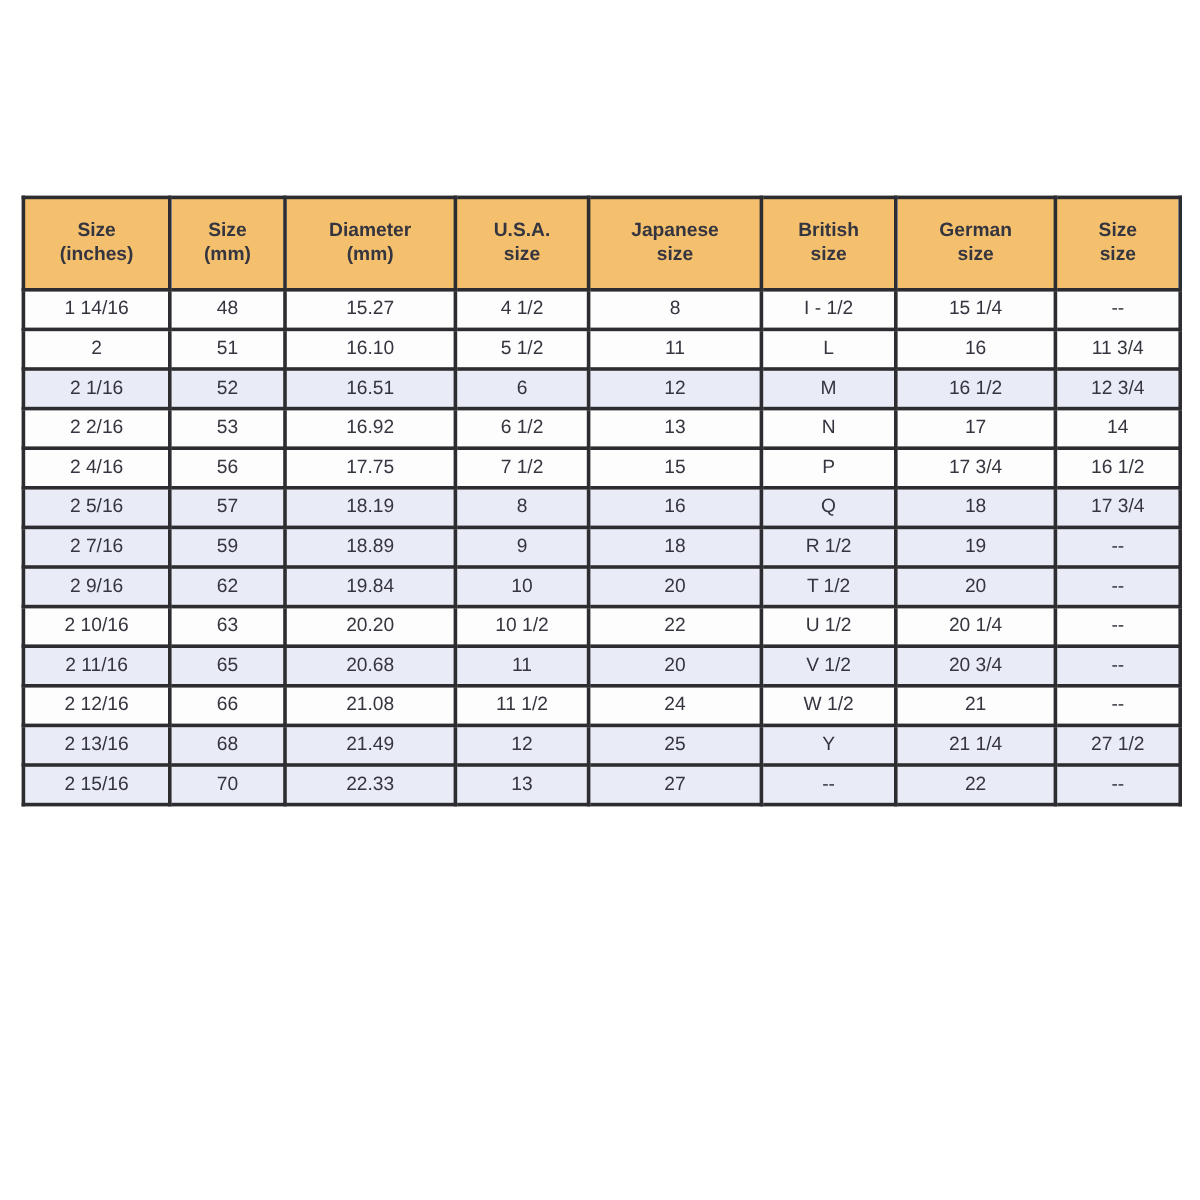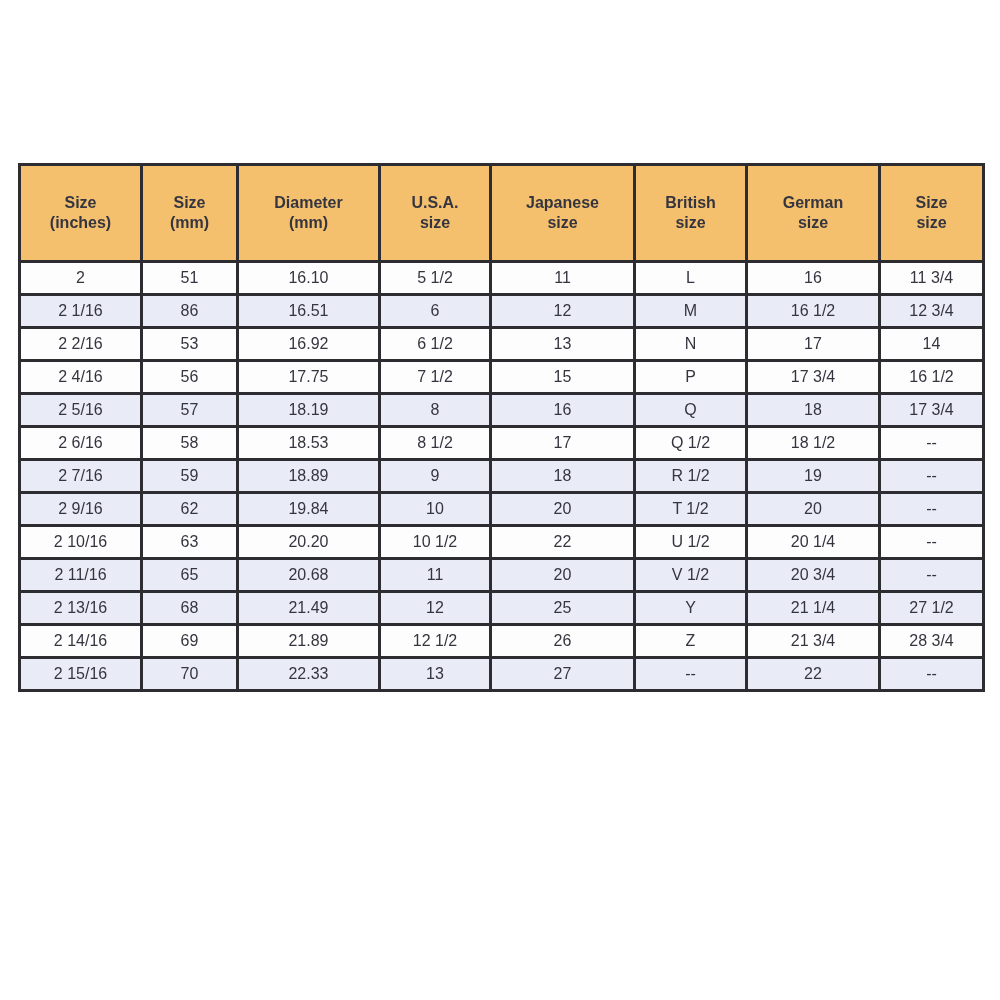--- a/index.html
+++ b/index.html
@@ -32,21 +32,21 @@
     color: #35353f;
     overflow: hidden;
     white-space: nowrap;
   }
   table.ring-table th {
     background: #f4c06e;
     font-size: 16px;
     font-weight: bold;
     line-height: 1.28;
     height: 56px;
-    padding: 19px 0;
+    padding: 9px 0;
   }
   table.ring-table td {
     font-size: 16px;
     font-weight: normal;
     height: 28px;
     padding: 1px 0;
     background: #fdfdfe;
   }
   table.ring-table tr.alt td {
     background: #e9ebf6;
@@ -74,32 +74,42 @@
           <th><span>Diameter</span><br><span>(mm)</span></th>
           <th><span>U.S.A.</span><br><span>size</span></th>
           <th><span>Japanese</span><br><span>size</span></th>
           <th><span>British</span><br><span>size</span></th>
           <th><span>German</span><br><span>size</span></th>
           <th><span>Size</span><br><span>size</span></th>
         </tr>
     </thead>
     <tbody id="table-body">
         <tr>
+          <td>1 14/16</td>
+          <td>48</td>
+          <td>15.27</td>
+          <td>4 1/2</td>
+          <td>8</td>
+          <td>I - 1/2</td>
+          <td>15 1/4</td>
+          <td>--</td>
+        </tr>
+        <tr>
           <td>2</td>
           <td>51</td>
           <td>16.10</td>
           <td>5 1/2</td>
           <td>11</td>
           <td>L</td>
           <td>16</td>
           <td>11 3/4</td>
         </tr>
         <tr class="alt">
           <td>2 1/16</td>
-          <td>86</td>
+          <td>52</td>
           <td>16.51</td>
           <td>6</td>
           <td>12</td>
           <td>M</td>
           <td>16 1/2</td>
           <td>12 3/4</td>
         </tr>
         <tr>
           <td>2 2/16</td>
           <td>53</td>
@@ -123,30 +133,20 @@
         <tr class="alt">
           <td>2 5/16</td>
           <td>57</td>
           <td>18.19</td>
           <td>8</td>
           <td>16</td>
           <td>Q</td>
           <td>18</td>
           <td>17 3/4</td>
         </tr>
-        <tr>
-          <td>2 6/16</td>
-          <td>58</td>
-          <td>18.53</td>
-          <td>8 1/2</td>
-          <td>17</td>
-          <td>Q 1/2</td>
-          <td>18 1/2</td>
-          <td>--</td>
-        </tr>
         <tr class="alt">
           <td>2 7/16</td>
           <td>59</td>
           <td>18.89</td>
           <td>9</td>
           <td>18</td>
           <td>R 1/2</td>
           <td>19</td>
           <td>--</td>
         </tr>
@@ -171,42 +171,42 @@
           <td>--</td>
         </tr>
         <tr class="alt">
           <td>2 11/16</td>
           <td>65</td>
           <td>20.68</td>
           <td>11</td>
           <td>20</td>
           <td>V 1/2</td>
           <td>20 3/4</td>
+          <td>--</td>
+        </tr>
+        <tr>
+          <td>2 12/16</td>
+          <td>66</td>
+          <td>21.08</td>
+          <td>11 1/2</td>
+          <td>24</td>
+          <td>W 1/2</td>
+          <td>21</td>
           <td>--</td>
         </tr>
         <tr class="alt">
           <td>2 13/16</td>
           <td>68</td>
           <td>21.49</td>
           <td>12</td>
           <td>25</td>
           <td>Y</td>
           <td>21 1/4</td>
           <td>27 1/2</td>
         </tr>
-        <tr>
-          <td>2 14/16</td>
-          <td>69</td>
-          <td>21.89</td>
-          <td>12 1/2</td>
-          <td>26</td>
-          <td>Z</td>
-          <td>21 3/4</td>
-          <td>28 3/4</td>
-        </tr>
         <tr class="alt">
           <td>2 15/16</td>
           <td>70</td>
           <td>22.33</td>
           <td>13</td>
           <td>27</td>
           <td>--</td>
           <td>22</td>
           <td>--</td>
         </tr>

